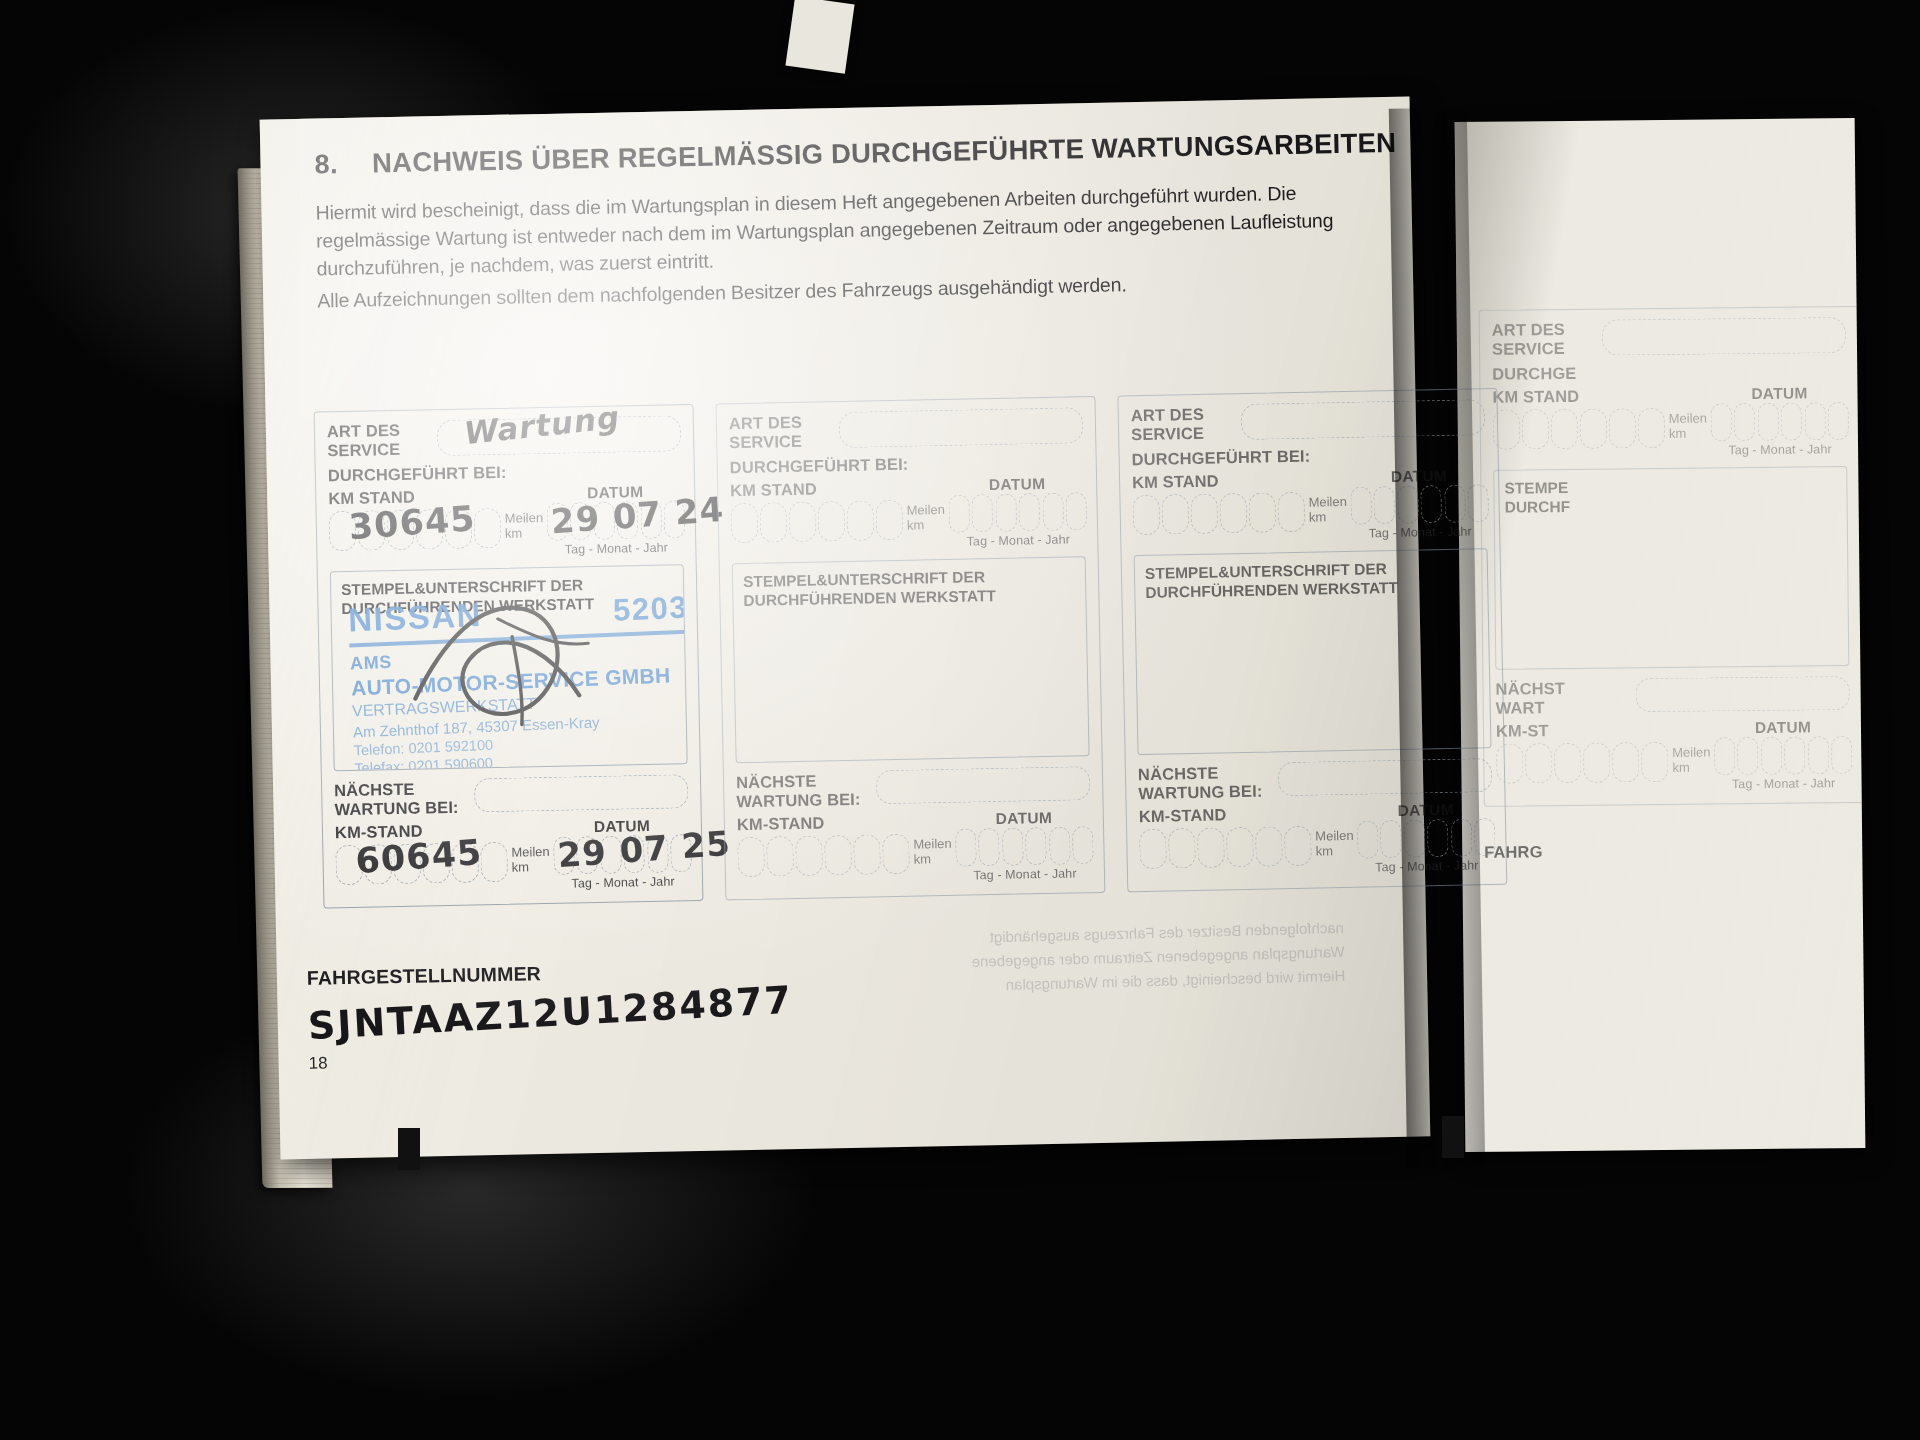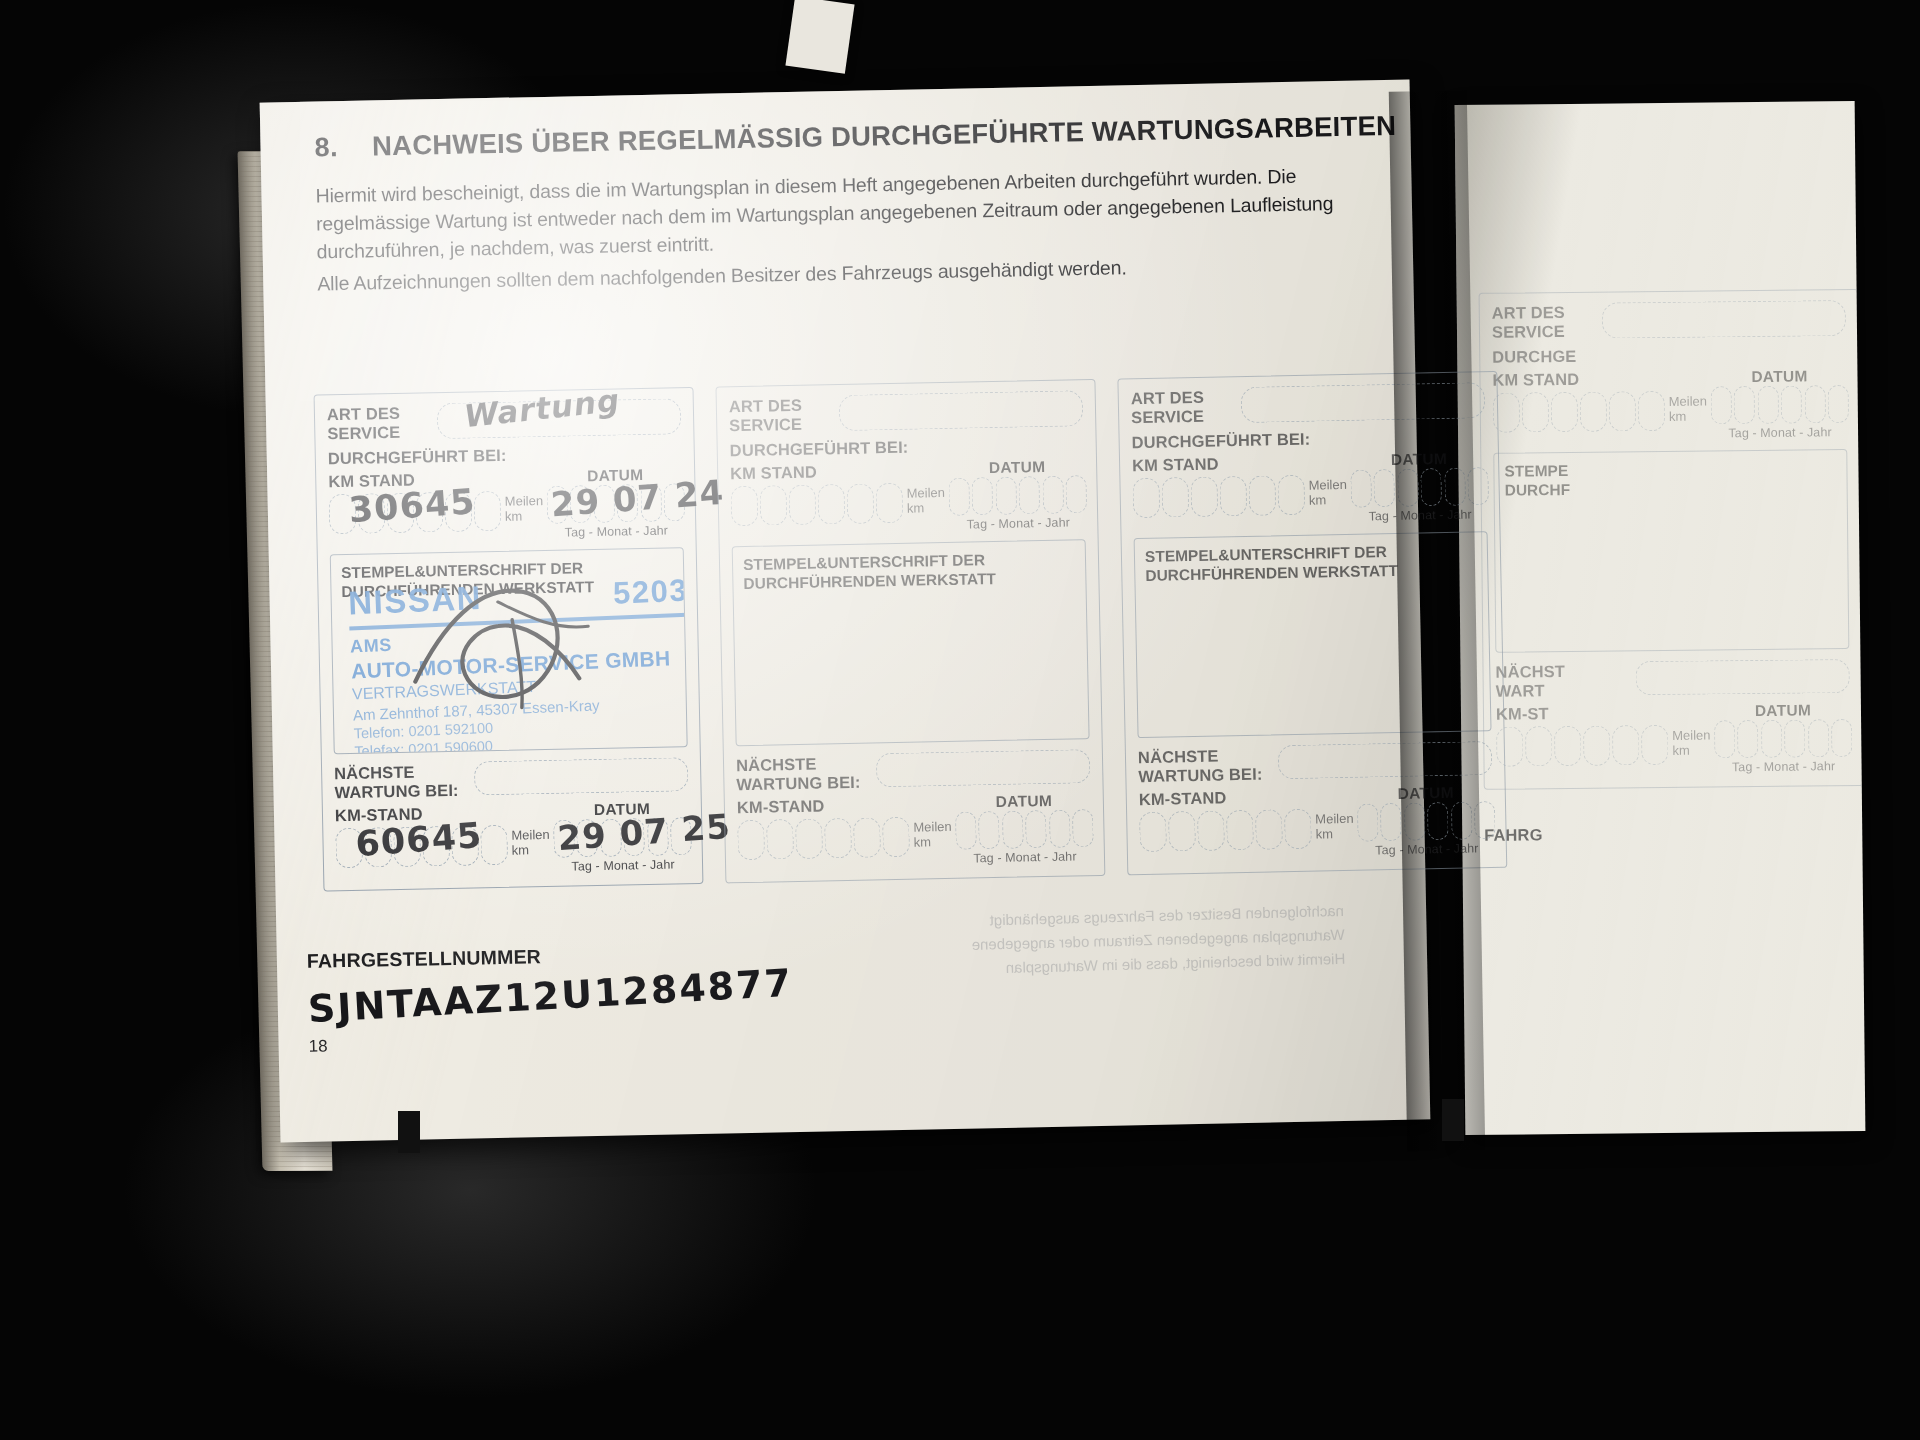--- a/index.html
+++ b/index.html
@@ -26,21 +26,21 @@
   .bg-sheen {
     position: absolute;
     background: radial-gradient(ellipse at center, rgba(70,70,70,0.55) 0%, rgba(20,20,20,0.0) 70%);
     pointer-events: none;
   }
 
   
   .book {
     position: absolute;
     left: 270px;
-    top: 91px;
+    top: 108px;
     width: 1560px;
     height: 1080px;
   }
 
   
   .page-stack {
     position: absolute;
     left: -20px;
     top: 60px;
     width: 70px;

